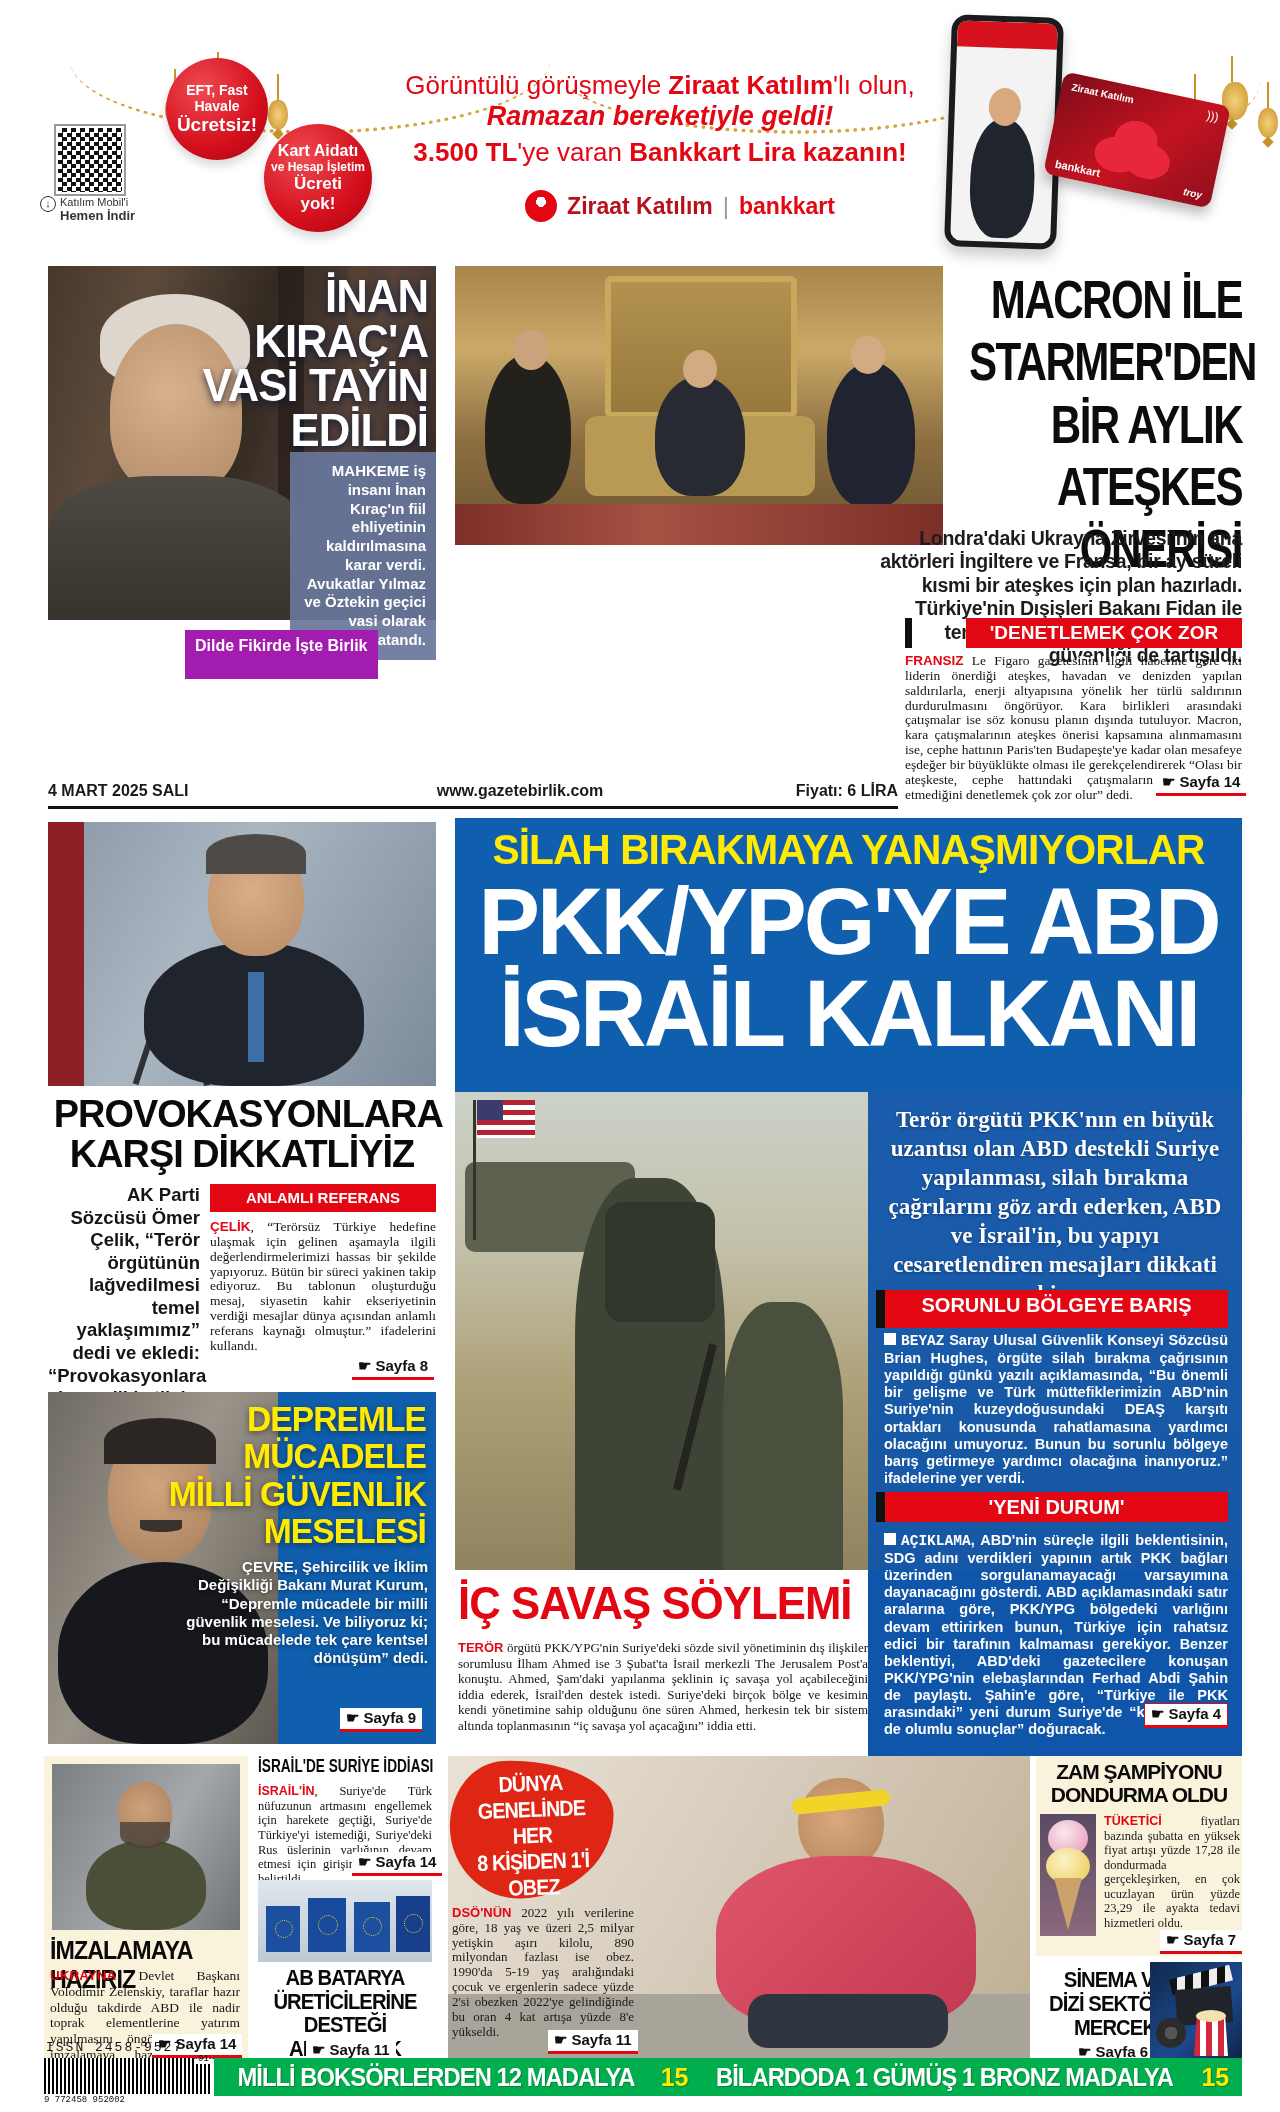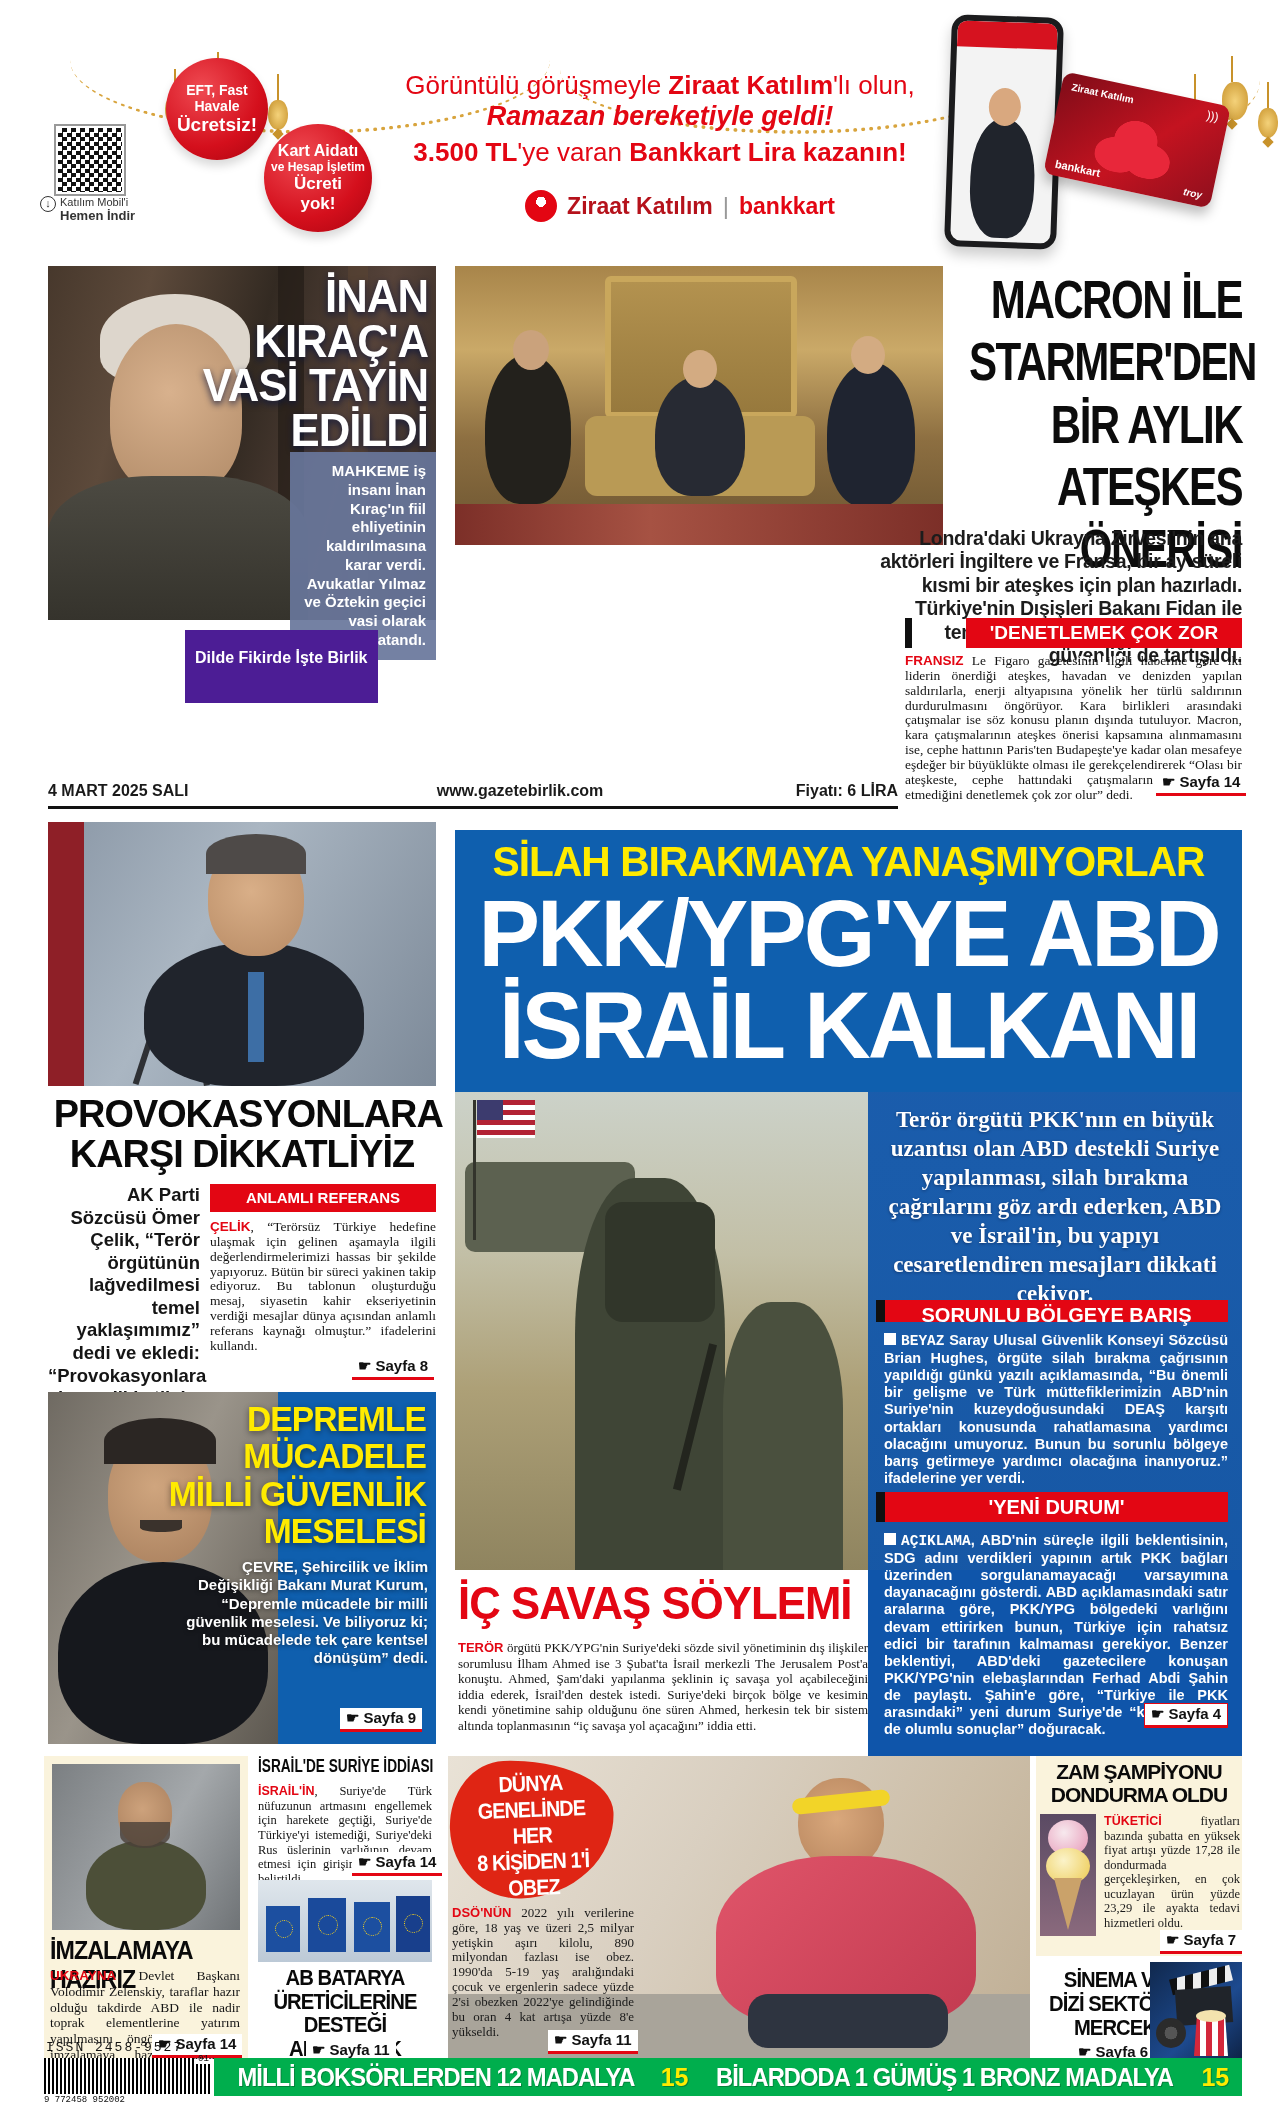--- a/index.html
+++ b/index.html
@@ -138,27 +138,27 @@
     <div>BİR AYLIK</div>
     <div>ATEŞKES ÖNERİSİ</div>
   </div>
   <div class="abs hl rt" style="left:880px;top:527px;width:362px;font-size:19.5px;line-height:1.2;color:#1c1c1c;letter-spacing:-.3px;"><span>Londra'daki Ukrayna Zirvesi'nin ana aktörleri İngiltere ve Fransa, bir ay süreli kısmi bir ateşkes için plan hazırladı. Türkiye'nin Dışişleri Bakanı Fidan ile temsil edildiği zirvede Avrupa'nın güvenliği de tartışıldı.</span></div>
 
   <div class="abs" style="left:905px;top:618px;width:7px;height:30px;background:#101010;"></div>
   <div class="abs hl ct white" style="left:966px;top:618px;width:276px;height:30px;line-height:30px;background:#e30613;font-size:19px;"><span>'DENETLEMEK ÇOK ZOR OLUR'</span></div>
   <div class="abs serif just" style="left:905px;top:654px;width:337px;font-size:13.5px;line-height:1.1;color:#141414;"><span class="lead">FRANSIZ</span><span> Le Figaro gazetesinin ilgili haberine göre iki liderin önerdiği ateşkes, havadan ve denizden yapılan saldırılarla, enerji altyapısına yönelik her türlü saldırının durdurulmasını öngörüyor. Kara birlikleri arasındaki çatışmalar ise söz konusu planın dışında tutuluyor. Macron, kara çatışmalarının ateşkes önerisi kapsamına alınmamasını ise, cephe hattının Paris'ten Budapeşte'ye kadar olan mesafeye eşdeğer bir büyüklükte olması ile gerekçelendirerek “Olası bir ateşkeste, cephe hattındaki çatışmaların devam edip etmediğini denetlemek çok zor olur” dedi.</span></div>
   <span class="pref" style="left:1156px;top:772px;"><i class="pi"></i><span>Sayfa 14</span></span>
 
-  <div class="abs hl" style="left:185px;top:630px;height:41px;line-height:24px;padding:16px 10px;background:#4c1d95;color:#fff;font-size:16px;"><span>Dilde Fikirde İşte Birlik</span></div>
+  <div class="abs hl" style="left:185px;top:630px;height:41px;line-height:24px;padding:4px 10px;background:#a21caf;color:#fff;font-size:16px;"><span>Dilde Fikirde İşte Birlik</span></div>
   <div class="abs hl" style="left:48px;top:782px;font-size:16px;color:#1a1a1a;"><span>4 MART 2025 SALI</span></div>
   <div class="abs hl ct" style="left:370px;top:782px;width:300px;font-size:16px;color:#1a1a1a;"><span>www.gazetebirlik.com</span></div>
   <div class="abs hl rt" style="left:740px;top:782px;width:158px;font-size:16px;color:#1a1a1a;"><span>Fiyatı: 6 LİRA</span></div>
   <div class="abs" style="left:48px;top:806px;width:850px;height:3px;background:#111;"></div>
 
-  <div class="abs" style="left:455px;top:818px;width:787px;height:274px;background:#0f5fae;margin-top:12px;">
+  <div class="abs" style="left:455px;top:818px;width:787px;height:274px;background:#0f5fae;">
     <div class="hl ct yellow-t cond" style="margin-top:8px;font-size:42px;transform:scaleX(.97);"><span>SİLAH BIRAKMAYA YANAŞMIYORLAR</span></div>
     <div class="hl ct white" style="font-size:94px;line-height:.98;letter-spacing:-3px;margin-top:2px;transform:scaleX(.98);"><span>PKK/YPG'YE ABD</span></div>
     <div class="hl ct white" style="font-size:94px;line-height:.98;letter-spacing:-3px;transform:scaleX(.98);"><span>İSRAİL KALKANI</span></div>
   </div>
 
   <div class="ph" style="left:48px;top:822px;width:388px;height:264px;background:linear-gradient(120deg,#8a97a6 0%,#aab6c2 40%,#7d8a99 100%);">
     <div class="abs" style="left:0;top:0;width:36px;height:264px;background:#8e1f27;"></div>
     <div class="abs" style="left:96px;top:190px;width:6px;height:74px;background:#2e3034;transform:rotate(18deg);"></div>
     <div class="abs" style="left:150px;top:196px;width:6px;height:68px;background:#2e3034;transform:rotate(-10deg);"></div>
     <div class="abs sil" style="left:96px;top:120px;width:220px;height:144px;background:#20242c;"></div>
@@ -199,21 +199,21 @@
     </div>
     <div class="abs" style="left:18px;top:8px;width:3px;height:140px;background:#33342c;"></div>
     <div class="abs sil" style="left:120px;top:86px;width:150px;height:392px;background:#3f4536;border-radius:40% 40% 0 0;"></div>
     <div class="abs" style="left:150px;top:110px;width:110px;height:120px;background:#31362a;border-radius:18px;"></div>
     <div class="abs sil" style="left:268px;top:210px;width:120px;height:268px;background:#4a503e;border-radius:40% 40% 0 0;"></div>
     <div class="abs" style="left:236px;top:250px;width:8px;height:150px;background:#23251e;transform:rotate(14deg);"></div>
   </div>
 
   <div class="abs" style="left:868px;top:1092px;width:374px;height:664px;background:linear-gradient(180deg,rgba(15,85,170,.94) 0 72%,#0f55aa 72%);">
     <div class="ct white" style="position:absolute;left:16px;top:14px;width:342px;font-family:'Liberation Serif',serif;font-weight:bold;font-size:23px;line-height:1.26;text-shadow:0 1px 3px rgba(0,0,30,.4);"><span>Terör örgütü PKK'nın en büyük uzantısı olan ABD destekli Suriye yapılanması, silah bırakma çağrılarını göz ardı ederken, ABD ve İsrail'in, bu yapıyı cesaretlendiren mesajları dikkati çekiyor.</span></div>
-    <div class="rbar" style="left:8px;top:208px;width:343px;height:22px;line-height:30px;font-size:20px;"><span>SORUNLU BÖLGEYE BARIŞ</span></div>
+    <div class="rbar" style="left:8px;top:198px;width:343px;height:38px;line-height:30px;font-size:20px;"><span>SORUNLU BÖLGEYE BARIŞ</span></div>
     <div class="hl white just" style="position:absolute;left:16px;top:240px;width:344px;font-size:14.5px;line-height:1.18;"><span class="lead-w" style="display:inline-block;width:12px;height:12px;background:#fff;margin-right:5px;"></span><span class="lead-w">BEYAZ</span><span> Saray Ulusal Güvenlik Konseyi Sözcüsü Brian Hughes, örgüte silah bırakma çağrısının yapıldığı günkü yazılı açıklamasında, “Bu önemli bir gelişme ve Türk müttefiklerimizin ABD'nin Suriye'nin kuzeydoğusundaki DEAŞ karşıtı ortakları konusunda rahatlamasına yardımcı olacağını umuyoruz. Bunun bu sorunlu bölgeye barış getirmeye yardımcı olacağına inanıyoruz.” ifadelerine yer verdi.</span></div>
     <div class="rbar" style="left:8px;top:400px;width:343px;height:30px;line-height:30px;font-size:20px;"><span>'YENİ DURUM'</span></div>
     <div class="hl white just" style="position:absolute;left:16px;top:440px;width:344px;font-size:14.5px;line-height:1.18;"><span class="lead-w" style="display:inline-block;width:12px;height:12px;background:#fff;margin-right:5px;"></span><span class="lead-w">AÇIKLAMA</span><span>, ABD'nin süreçle ilgili beklentisinin, SDG adını verdikleri yapının artık PKK bağları üzerinden sorgulanamayacağı varsayımına dayanacağını gösterdi. ABD açıklamasındaki satır aralarına göre, PKK/YPG bölgedeki varlığını devam ettirirken bunun, Türkiye için rahatsız edici bir tarafının kalmaması gerekiyor. Benzer beklentiyi, ABD'deki gazetecilere konuşan PKK/YPG'nin elebaşlarından Ferhad Abdi Şahin de paylaştı. Şahin'e göre, “Türkiye ile PKK arasındaki” yeni durum Suriye'de “kendileri için de olumlu sonuçlar” doğuracak.</span></div>
     <span class="pref boxed" style="right:14px;bottom:28px;"><i class="pi"></i><span>Sayfa 4</span></span>
   </div>
 
   <div class="abs hl red-t cond" style="left:458px;top:1576px;font-size:46px;transform:scaleX(.95);transform-origin:top left;"><span>İÇ SAVAŞ SÖYLEMİ</span></div>
   <div class="abs serif just" style="left:458px;top:1640px;width:410px;font-size:13px;line-height:1.2;color:#141414;"><span class="lead">TERÖR</span><span> örgütü PKK/YPG'nin Suriye'deki sözde sivil yönetiminin dış ilişkiler sorumlusu İlham Ahmed ise 3 Şubat'ta İsrail merkezli The Jerusalem Post'a konuştu. Ahmed, Şam'daki yapılanma şeklinin iç savaşa yol açabileceğini iddia ederek, İsrail'den destek istedi. Suriye'deki birçok bölge ve kesimin kendi yönetimine sahip olduğunu öne süren Ahmed, herkesin tek bir sistem altında toplanmasının “iç savaşa yol açacağını” iddia etti.</span></div>
 
   <div class="abs" style="left:44px;top:1756px;width:204px;height:302px;background:#faf3dc;"></div>

